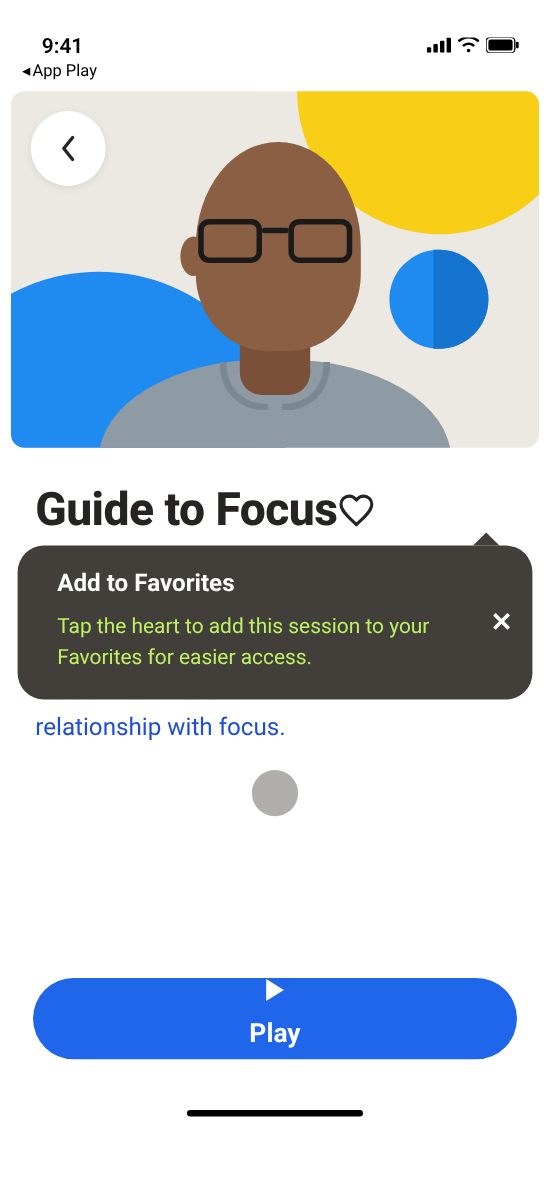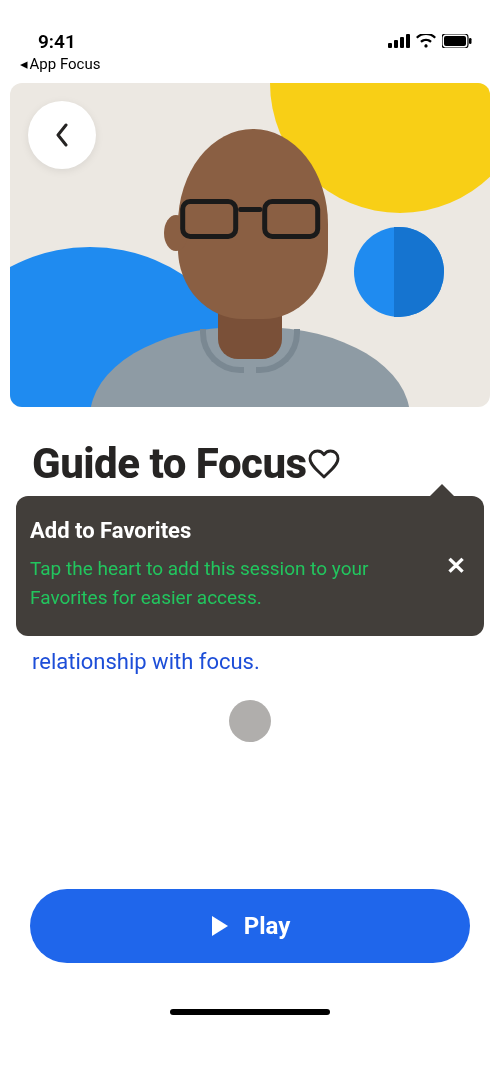--- a/index.html
+++ b/index.html
@@ -25,29 +25,29 @@
   .lens.l { left:0; }
   .lens.r { right:0; }
   .bridge { position:absolute; top:8px; left:58px; width:24px; height:5px; background:#1a1a1a; border-radius:2px; }
 
   .title-row { display: flex; align-items: center; padding: 32px 32px 8px 32px; }
   .title { font-size: 42px; font-weight: 800; color: #262423; letter-spacing: -0.5px; }
   .heart { width: 34px; height: 34px; display:flex; align-items:center; justify-content:center; }
 
   .body-text { padding: 0 32px; font-size: 22px; line-height: 1.45; color: #1d4ed8; }
 
-  .tooltip { position: absolute; left: 16px; right: 16px; top: 496px; background: #423e3a; color: #fff; border-radius: 12px; padding: 22px 60px 24px 14px; }
+  .tooltip { position: absolute; left: 16px; right: 16px; top: 496px; background: #423e3a; color: #fff; border-radius: 24px; padding: 22px 60px 24px 36px; }
   .tooltip::before { content:""; position:absolute; top:-12px; right:30px; border-left:12px solid transparent; border-right:12px solid transparent; border-bottom:12px solid #423e3a; }
   .tooltip-title { font-size: 22px; font-weight: 700; margin-bottom: 12px; }
-  .tooltip-body { font-size: 19px; line-height: 1.5; color: #22c55e; }
+  .tooltip-body { font-size: 19px; line-height: 1.5; color: #bef264; }
   .tooltip-close { position:absolute; right:18px; top:50%; transform:translateY(-50%); font-size:24px; font-weight:700; }
 
   .dot { position:absolute; top:700px; left:50%; transform:translateX(-50%); width:42px; height:42px; border-radius:50%; background:#b0aeac; }
 
-  .play-btn { position:absolute; left:30px; right:30px; bottom:64px; height:74px; background:#1f66eb; border-radius:37px; display:flex; align-items:center; justify-content:center; gap:14px; color:#fff; font-size:24px; font-weight:700; }
+  .play-btn { position:absolute; left:30px; right:30px; bottom:64px; height:74px; background:#1f66eb; border-radius:37px; display:flex; align-items:center; gap:14px; color:#fff; font-size:24px; font-weight:700;flex-direction:column; }
 
   .home-ind { position:absolute; bottom:12px; left:50%; transform:translateX(-50%); width:160px; height:6px; background:#000; border-radius:3px; }
 
   .page { position: relative; width: 500px; height: 1027px; }
 </style>
 </head>
 <body>
 
 <div class="page">
 
@@ -72,21 +72,21 @@
             <rect x="0" y="0" width="26" height="14" rx="3.5" fill="none" stroke="#000" stroke-width="1.2"></rect>
             <rect x="2" y="2" width="22" height="10" rx="2" fill="#000"></rect>
             <rect x="27" y="4" width="2.5" height="6" rx="1.2" fill="#000"></rect>
           </svg>
       </span>
     </div>
   </div>
 
   <div class="back-app">
     <span>◂</span>
-    <span>App Focus</span>
+    <span>App Play</span>
   </div>
 
   <div class="hero">
     <div class="yellow"></div>
     <div class="blue-sm"></div>
     <div class="blue-lg"></div>
     <div class="person">
       <div class="shirt"></div>
       <div class="collar-l"></div>
         <div class="collar-r"></div>

